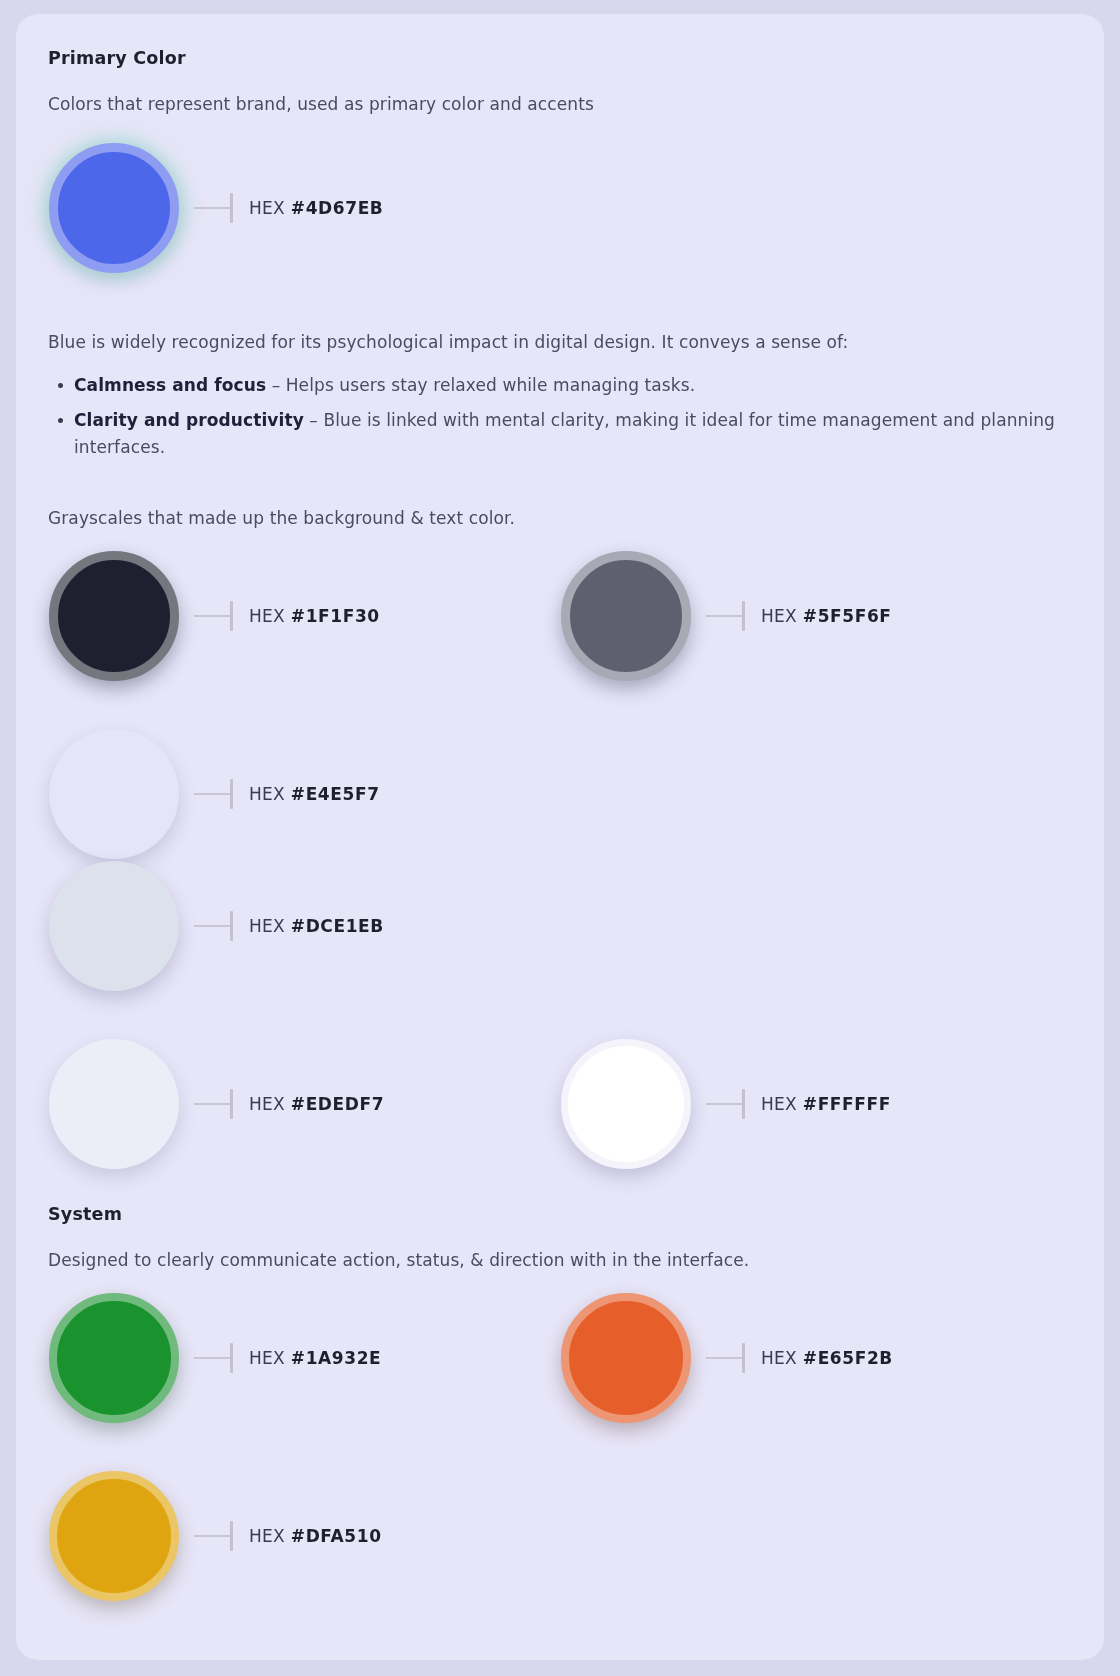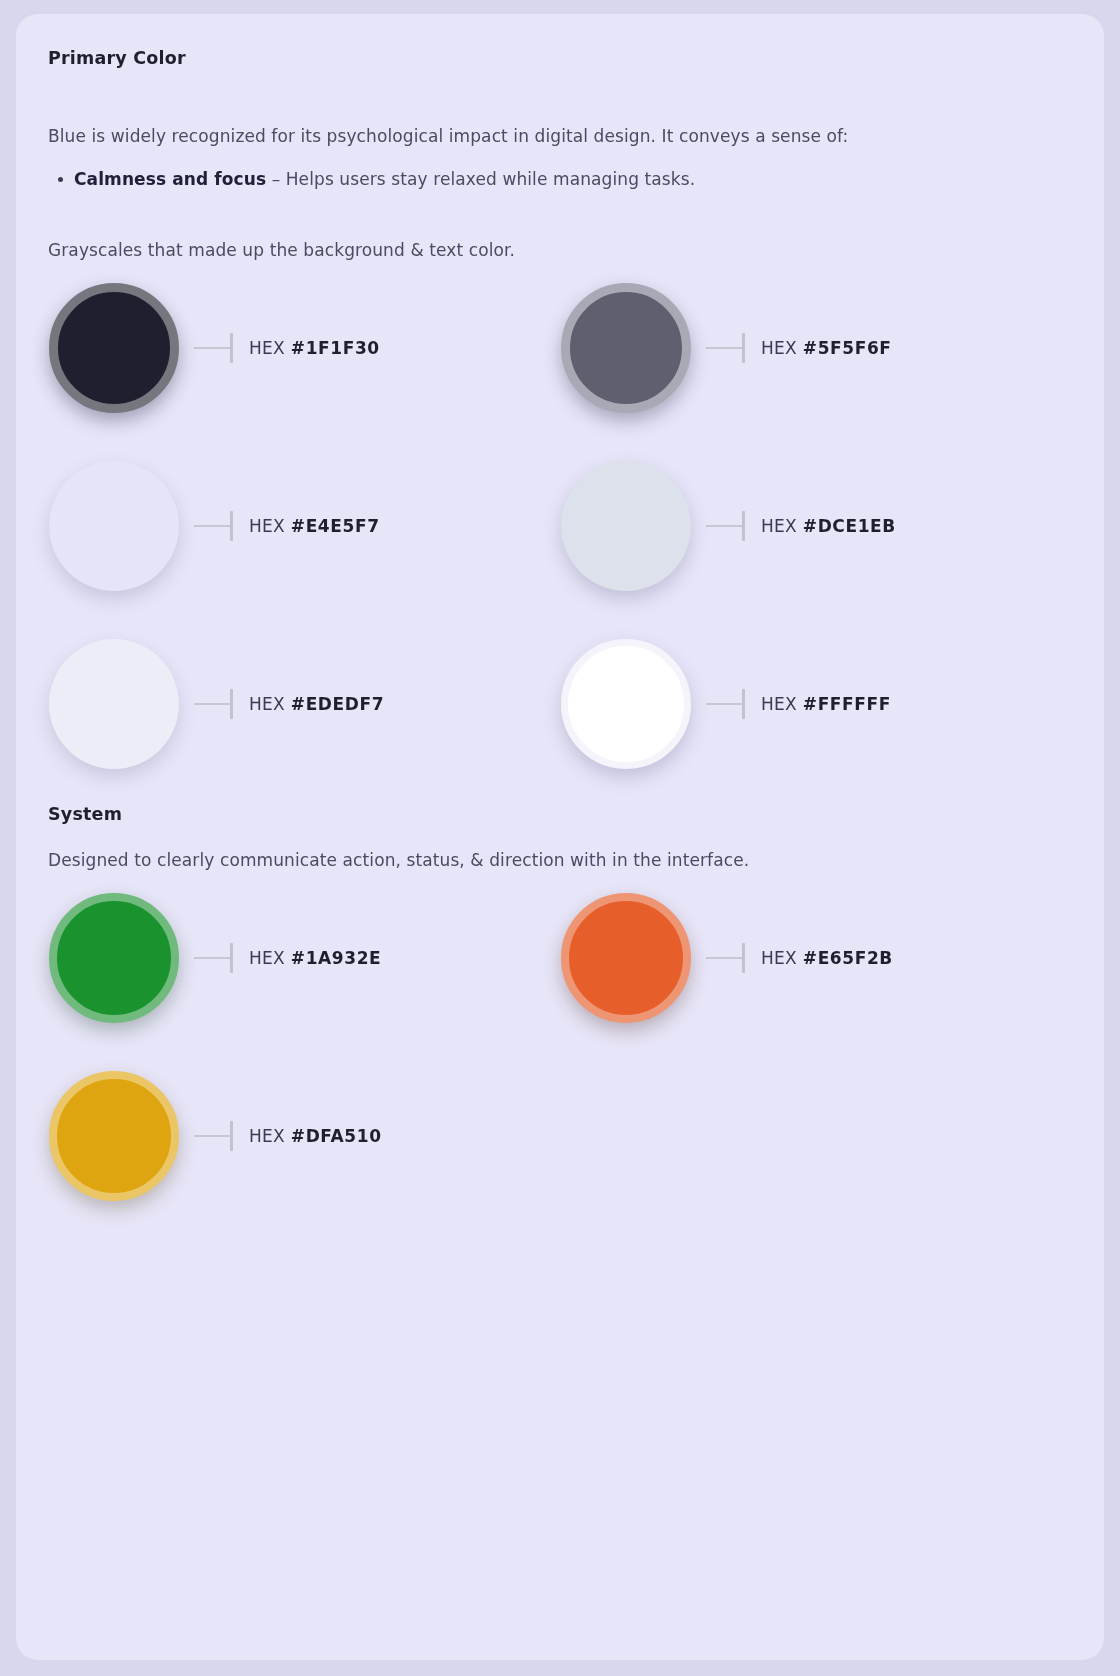--- a/index.html
+++ b/index.html
@@ -146,28 +146,50 @@
   }
 </style>
 </head>
 <body>
 
 <div class="page">
   <div class="card">
 
     <div>
       <h2 class="section-title">Primary Color</h2>
-
+      <p class="section-desc" style="margin-top:26px;">Colors that represent brand, used as primary color and accents</p>
+
+      <div class="swatch-grid" style="margin-top:28px;">
+        <div class="swatch-row">
+          <div class="swatch-cell">
+            <div class="circle-wrap">
+              <div class="circle" style="background:#4D67EB; border:9px solid #8E9CF2; box-shadow:0 0 18px 6px rgba(141,216,199,0.55), 0 6px 16px rgba(60,60,110,0.20);"></div>
+            </div>
+            <div class="connector">
+              <div class="conn-line"></div>
+              <div class="conn-tick"></div>
+            </div>
+            <div class="hex-label">
+              <span class="hex-word">HEX</span>
+              <span class="hex-value">#4D67EB</span>
+            </div>
+          </div>
+          <div class="swatch-cell empty"></div>
+        </div>
+      </div>
 
       <p class="para" style="margin-top:58px;">Blue is widely recognized for its psychological impact in digital design. It conveys a sense of:</p>
 
       <ul class="bullets" style="margin-top:20px;">
         <li>
           <strong>Calmness and focus</strong><span> – Helps users stay relaxed while managing tasks.</span>
         </li>
+        <li>
+          <strong>Clarity and productivity</strong><span> – Blue is linked with mental clarity, making it ideal for time management and planning interfaces.</span>
+        </li>
       </ul>
     </div>
 
     <div style="margin-top:48px;">
       <p class="section-desc" style="margin-top:24px;">Grayscales that made up the background &amp; text color.</p>
 
       <div class="swatch-grid" style="margin-top:22px;">
 
         <div class="swatch-row" style="margin-bottom:46px;">
           <div class="swatch-cell">
@@ -191,21 +213,21 @@
               <div class="conn-line"></div>
               <div class="conn-tick"></div>
             </div>
             <div class="hex-label">
               <span class="hex-word">HEX</span>
               <span class="hex-value">#5F5F6F</span>
             </div>
           </div>
         </div>
 
-        <div class="swatch-row" style="margin-bottom:46px;">
+        <div class="swatch-row" style="margin-bottom:46px;flex-direction:column;">
           <div class="swatch-cell">
             <div class="circle-wrap">
               <div class="circle" style="background:#E4E5F7; box-shadow:0 8px 18px rgba(90,90,130,0.22);"></div>
             </div>
             <div class="connector">
               <div class="conn-line"></div>
               <div class="conn-tick"></div>
             </div>
             <div class="hex-label">
               <span class="hex-word">HEX</span>

